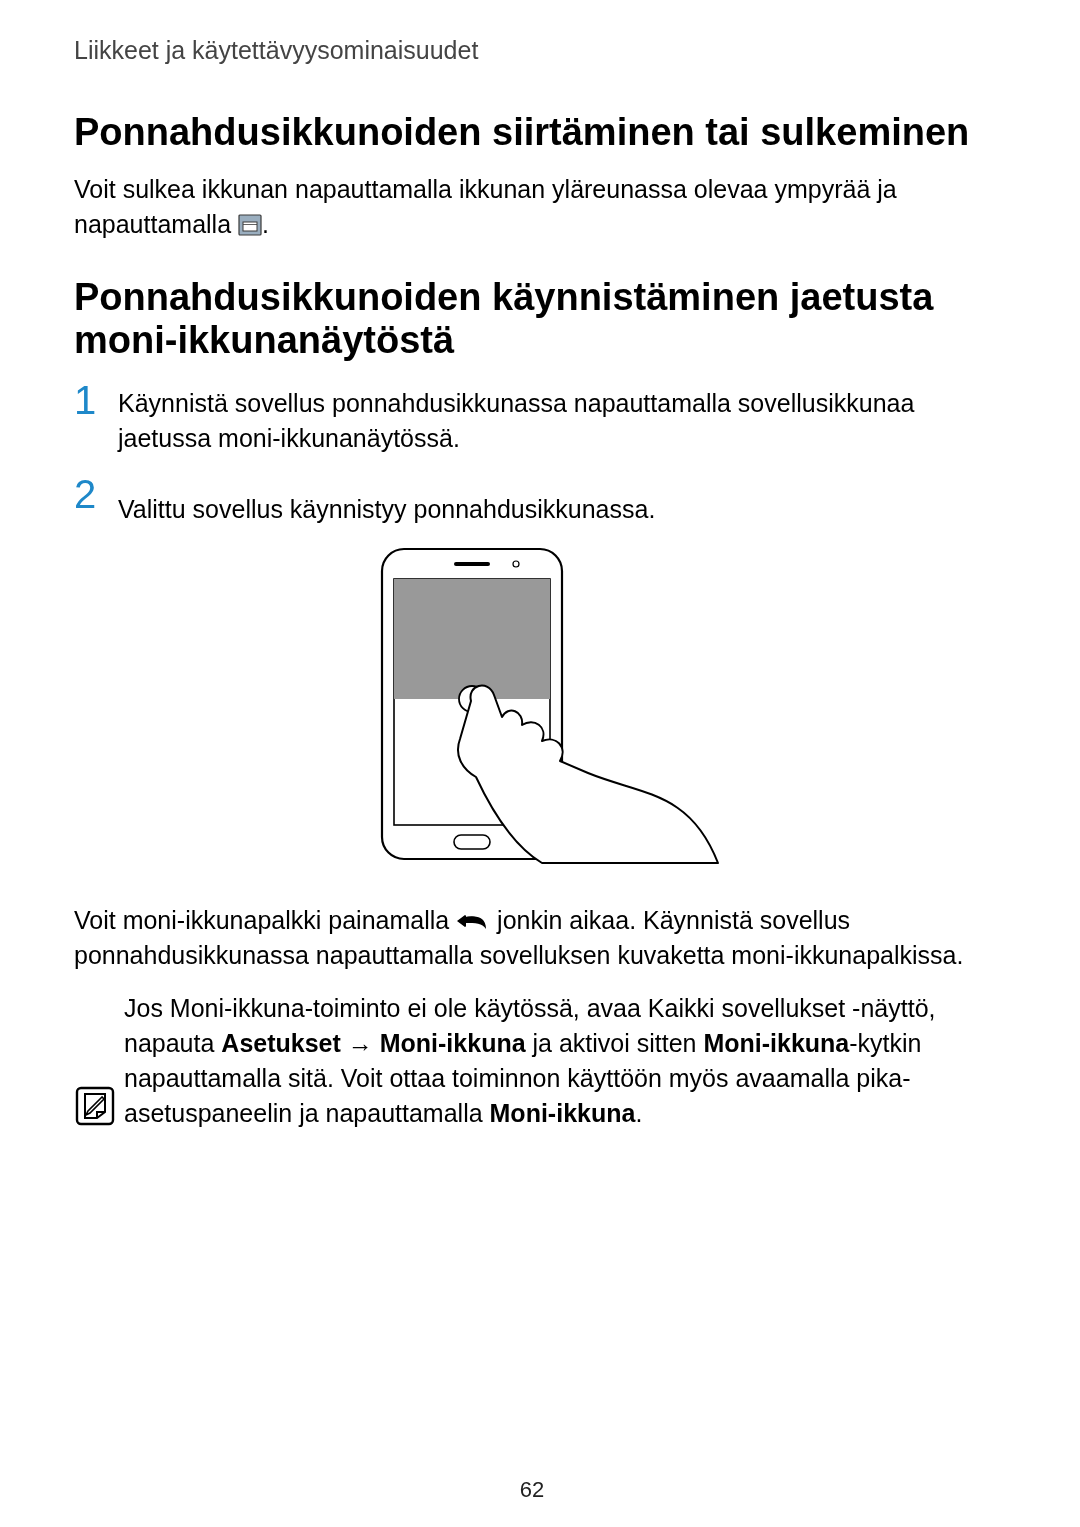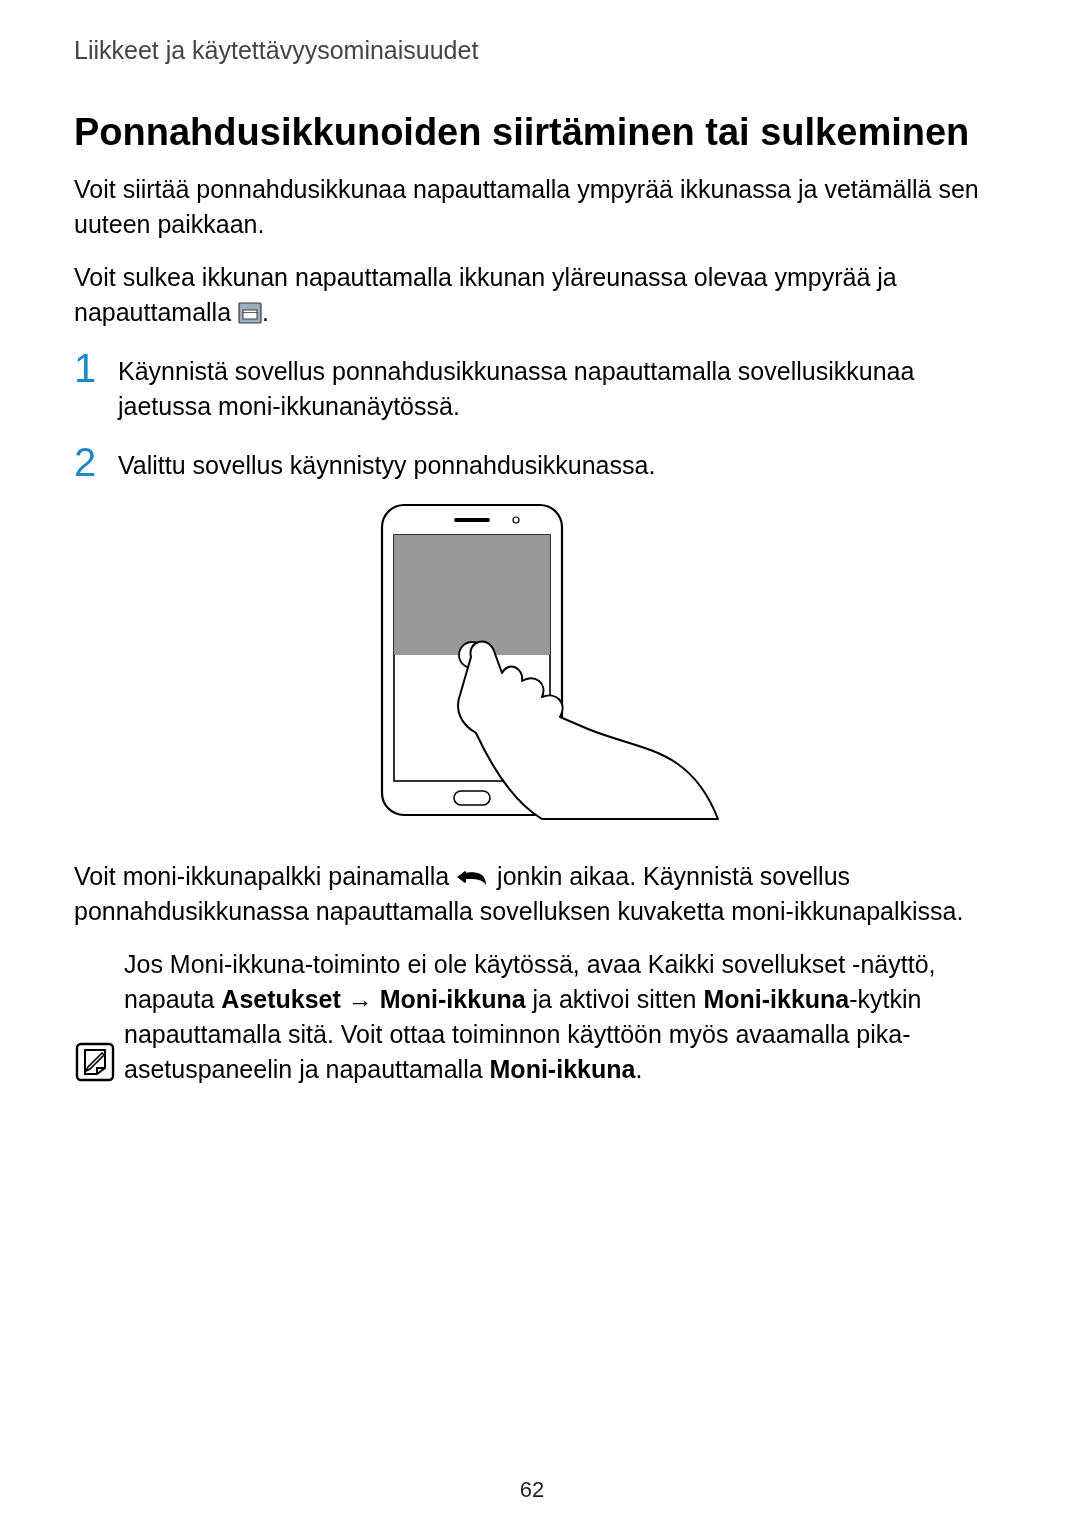--- a/index.html
+++ b/index.html
@@ -54,20 +54,21 @@
     flex: 0 0 44px;
     font-weight: 400;
     font-family: "Arial Narrow", Arial, sans-serif;
   }
   .item-body {
     font-size: 25px;
     line-height: 1.4;
     padding-top: 6px;
   }
   .item-body .sub {
+    margin-top: 12px;
   }
   .figure-wrap {
     width: 100%;
     display: flex;
     justify-content: center;
     margin: 18px 0 38px 0;
   }
   .note-block {
     display: flex;
     align-items: flex-end;
@@ -93,31 +94,31 @@
   }
 </style>
 </head>
 <body>
 
 <div class="page">
 
   <div class="header-title">Liikkeet ja käytettävyysominaisuudet</div>
 
   <div class="section-heading">Ponnahdusikkunoiden siirtäminen tai sulkeminen</div>
-  <div class="body-text">Voit siirtää ponnahdusikkunaa napauttamalla ympyrää ikkunassa ja vetämällä sen uuteen paikkaan.</div>
   <div class="body-text">
     <span>Voit sulkea ikkunan napauttamalla ikkunan yläreunassa olevaa ympyrää ja napauttamalla </span><span class="inline-icon-box">
       <svg viewBox="0 0 24 24" width="24" height="24">
         <rect x="1" y="2" width="22" height="20" rx="1" ry="1" fill="#9aaebf" stroke="#3a3a3a" stroke-width="1.2"></rect>
         <rect x="5" y="9" width="14" height="9" fill="#ffffff" stroke="#3a3a3a" stroke-width="1"></rect>
         <line x1="5" y1="11.5" x2="19" y2="11.5" stroke="#3a3a3a" stroke-width="0.8"></line>
       </svg>
     </span><span>.</span>
   </div>
 
+  <div class="section-heading">Ponnahdusikkunoiden käynnistäminen jaetusta moni-ikkunanäytöstä</div>
 
   <div class="numbered-list">
     <div class="numbered-item">
       <div class="item-number">1</div>
       <div class="item-body">Käynnistä sovellus ponnahdusikkunassa napauttamalla sovellusikkunaa jaetussa moni-ikkunanäytössä.</div>
     </div>
     <div class="numbered-item">
       <div class="item-number">2</div>
       <div class="item-body">
         <div class="sub">Valittu sovellus käynnistyy ponnahdusikkunassa.</div>

